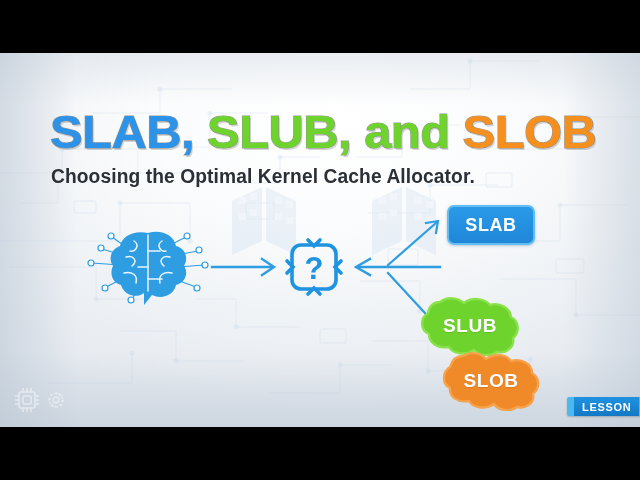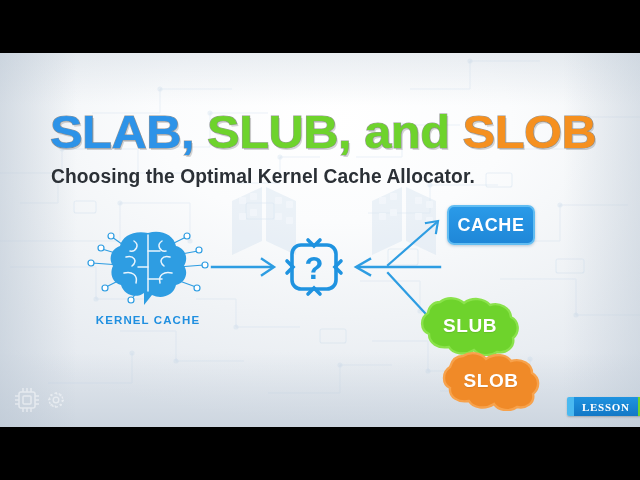--- a/index.html
+++ b/index.html
@@ -221,21 +221,21 @@
     box-shadow: 0 1px 2px rgba(0,0,0,0.22);
   }
   #lesson-tag .cap-left  { width: 7px; background: #4ab9f0; }
   #lesson-tag .cap-right { width: 7px; background: #6ed32c; }
   #lesson-tag .lesson-body {
     display: flex;
     align-items: center;
     justify-content: center;
     padding: 0 8px;
     background: linear-gradient(180deg, #1f93e0 0%, #1278c6 100%);
-    font-family: Liberation Serif, serif;
+    font-family: Liberation Sans, sans-serif;
     font-weight: 700;
     font-size: 11px;
     letter-spacing: 0.7px;
     color: #ffffff;
   }
 </style>
 </head>
 <body>
 
 <div id="stage">
@@ -375,21 +375,20 @@
           <path d="M44 32 C52 30 56 36 50 41"></path>
           <path d="M42 48 C50 46 56 50 54 58"></path>
           <path d="M80 16 C74 20 78 27 84 26"></path>
           <path d="M88 32 C80 30 76 36 82 41"></path>
           <path d="M90 48 C82 46 76 50 78 58"></path>
           <path d="M66 26 L78 26"></path>
           <path d="M66 42 L56 42"></path>
           <path d="M66 54 L80 54"></path>
         </g>
       </svg>
-      <div id="brain-label">KERNEL CACHE</div>
     </div>
 
     <svg id="arrows" viewBox="0 0 640 374" xmlns="http://www.w3.org/2000/svg">
 
       <g stroke="#2e9de2" stroke-width="2.4" fill="none" stroke-linecap="square">
         <line x1="212" y1="214" x2="272" y2="214"></line>
         <polyline points="262,206 274,214 262,222" stroke-width="2.4" stroke-linejoin="miter"></polyline>
       </g>
 
       <g stroke="#2e9de2" stroke-width="2.4" fill="none" stroke-linecap="square">
@@ -415,21 +414,21 @@
           <path d="M25 58 L31 52 L37 58"></path>
           <path d="M4 25 L10 31 L4 37"></path>
           <path d="M58 25 L52 31 L58 37"></path>
         </g>
         <rect x="9" y="9" width="44" height="44" rx="9" ry="9" fill="none" stroke="#1f93e0" stroke-width="3.6"></rect>
         <text x="31" y="43" text-anchor="middle" font-family="'Liberation Sans Narrow','Liberation Sans',sans-serif" font-size="31" font-weight="700" fill="#1f93e0">?</text>
       </svg>
     </div>
 
     <div class="badge" id="badge-slab">
-      <span>CACHE</span>
+      <span>SLAB</span>
     </div>
 
     <div class="blob-badge" id="badge-slub">
       <svg width="104" height="60" viewBox="0 0 104 60" xmlns="http://www.w3.org/2000/svg">
         <path d="M22 6 C30 0 40 2 46 7
                  C54 1 66 2 72 9
                  C82 6 92 12 93 21
                  C101 25 102 36 95 42
                  C97 51 88 58 79 56
                  C72 61 61 60 56 54

